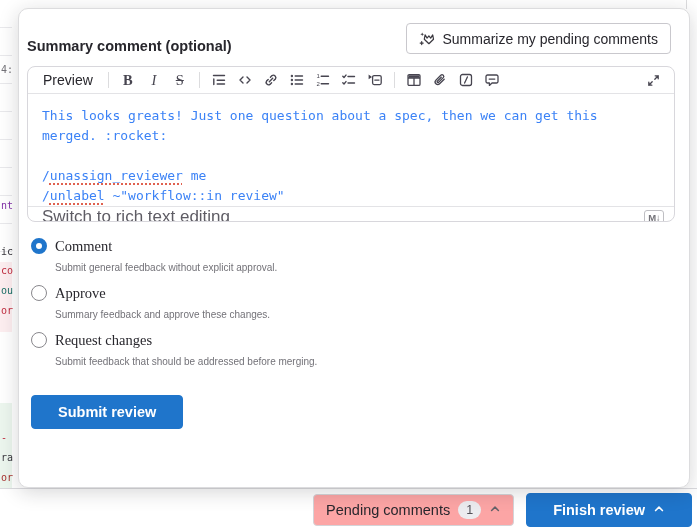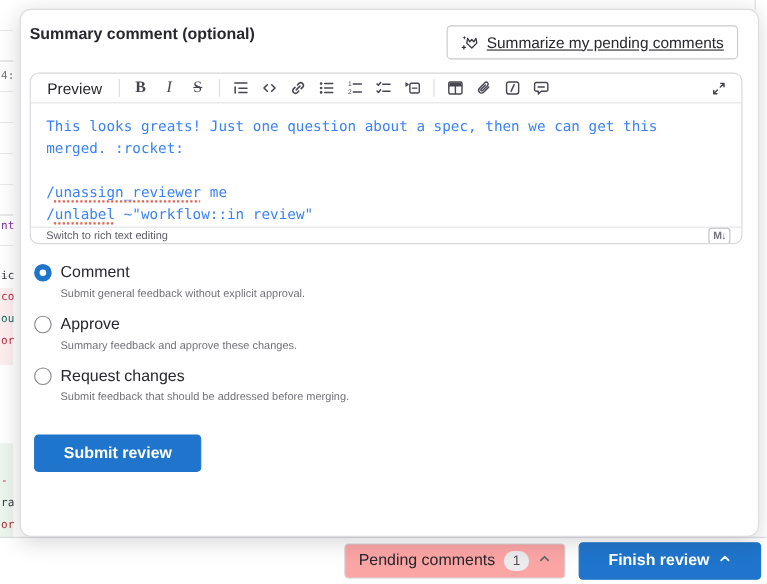--- a/index.html
+++ b/index.html
@@ -40,25 +40,25 @@
   .btn-default { background:#fca5a5; border:1px solid #d4d4d8; color:#28272d; height:32px; padding:0 12px; }
   .btn-confirm { background:#1f75cb; border:1px solid #1f75cb; color:#fff; font-weight:700; height:34px; padding:0 26px; }
   .count-badge { background:#ececef; color:#535158; border-radius:10px; font-size:12.5px;
     padding:1px 8px; line-height:16px; }
   .chev { display:inline-block; }
 
   
   .modal { position:absolute; left:18px; top:8px; width:672px; height:480px; background:#fff;
     border:1px solid #dcdcde; border-radius:10px; box-shadow:0 4px 20px rgba(30,30,35,.18);
     padding:14px 14px 0 8px; z-index:3; }
-  .modal-header { display:flex; align-items:flex-start; justify-content:space-between; height:31px; }
+  .modal-header { display:flex; align-items:flex-end; justify-content:space-between; height:31px; }
   .modal-title { font-size:14.5px; font-weight:700; color:#28272d; padding-left:0; }
   .summarize-btn { background:#fff; border:1px solid #c9c8cd; border-radius:4px; height:31px;
     display:inline-flex; align-items:center; gap:7px; padding:0 12px; font-size:14px; color:#28272d;
-    margin-right:4px; cursor:pointer;text-decoration:underline; }
+    margin-right:4px; cursor:pointer; }
 
   
   .editor { margin-top:12px; border:1px solid #d8d7dc; border-radius:8px; height:156px;
     display:flex; flex-direction:column; background:#fff; overflow:hidden; }
   .editor-toolbar { height:38px; display:flex; align-items:center; border-bottom:1px solid #e3e3e6;
     padding:0 8px 0 6px; }
   .tb-preview { font-size:14px; color:#28272d; background:none; border:none; padding:0 9px; height:26px; cursor:pointer; }
   .tb-sep { width:1px; height:16px; background:#dcdcde; margin:0 6px; }
   .tb-btn { width:26px; height:26px; border:none; background:none; display:inline-flex;
     align-items:center; justify-content:center; cursor:pointer; border-radius:4px; color:#474550; }
@@ -70,28 +70,28 @@
   .tb-btn svg, .summarize-btn svg { display:block; }
 
   .editor-content { flex:1; padding:12px 16px 0 14px; font-family:"DejaVu Sans Mono", monospace;
     font-size:13px; line-height:20px; color:#3b82f6; cursor:text; }
   .code-line { white-space:pre; }
   .misspell { text-decoration-line:underline; text-decoration-style:dotted;
     text-decoration-color:#e0614f; text-decoration-thickness:2px; text-underline-offset:3px; }
 
   .editor-footer { height:30px; border-top:1px solid #e3e3e6; display:flex; align-items:center;
     justify-content:space-between; padding:0 10px 0 14px; }
-  .switch-link { font-size:10px; color:#5e5c64; background:none; border:none; cursor:pointer; }
+  .switch-link { font-size:17px; color:#5e5c64; background:none; border:none; cursor:pointer; }
   .md-badge { font-size:9.5px; color:#737278; border:1px solid #bfbfc3; border-radius:3px;
     padding:1px 3px; line-height:11px; font-weight:700; letter-spacing:-0.5px; cursor:pointer; }
 
   
   .options { margin-top:14px; padding-left:4px; }
   .option { margin-bottom:5px; }
-  .option-main { display:flex; align-items:flex-end; gap:8px; height:20px; cursor:pointer; }
+  .option-main { display:flex; align-items:center; gap:8px; height:20px; cursor:pointer;font-family:Liberation Serif, serif; }
   .radio { width:16px; height:16px; border-radius:50%; border:1px solid #89888d; background:#fff; flex:0 0 16px; }
   .radio.checked { border:5px solid #1f75cb; }
   .option-label { font-size:14.5px; color:#28272d; }
   .option-desc { font-size:10px; color:#737278; padding-left:24px; line-height:20px; margin-top:2px; }
 
   .submit-btn { margin:18px 0 0 4px; }
 </style>
 </head>
 <body>
 

